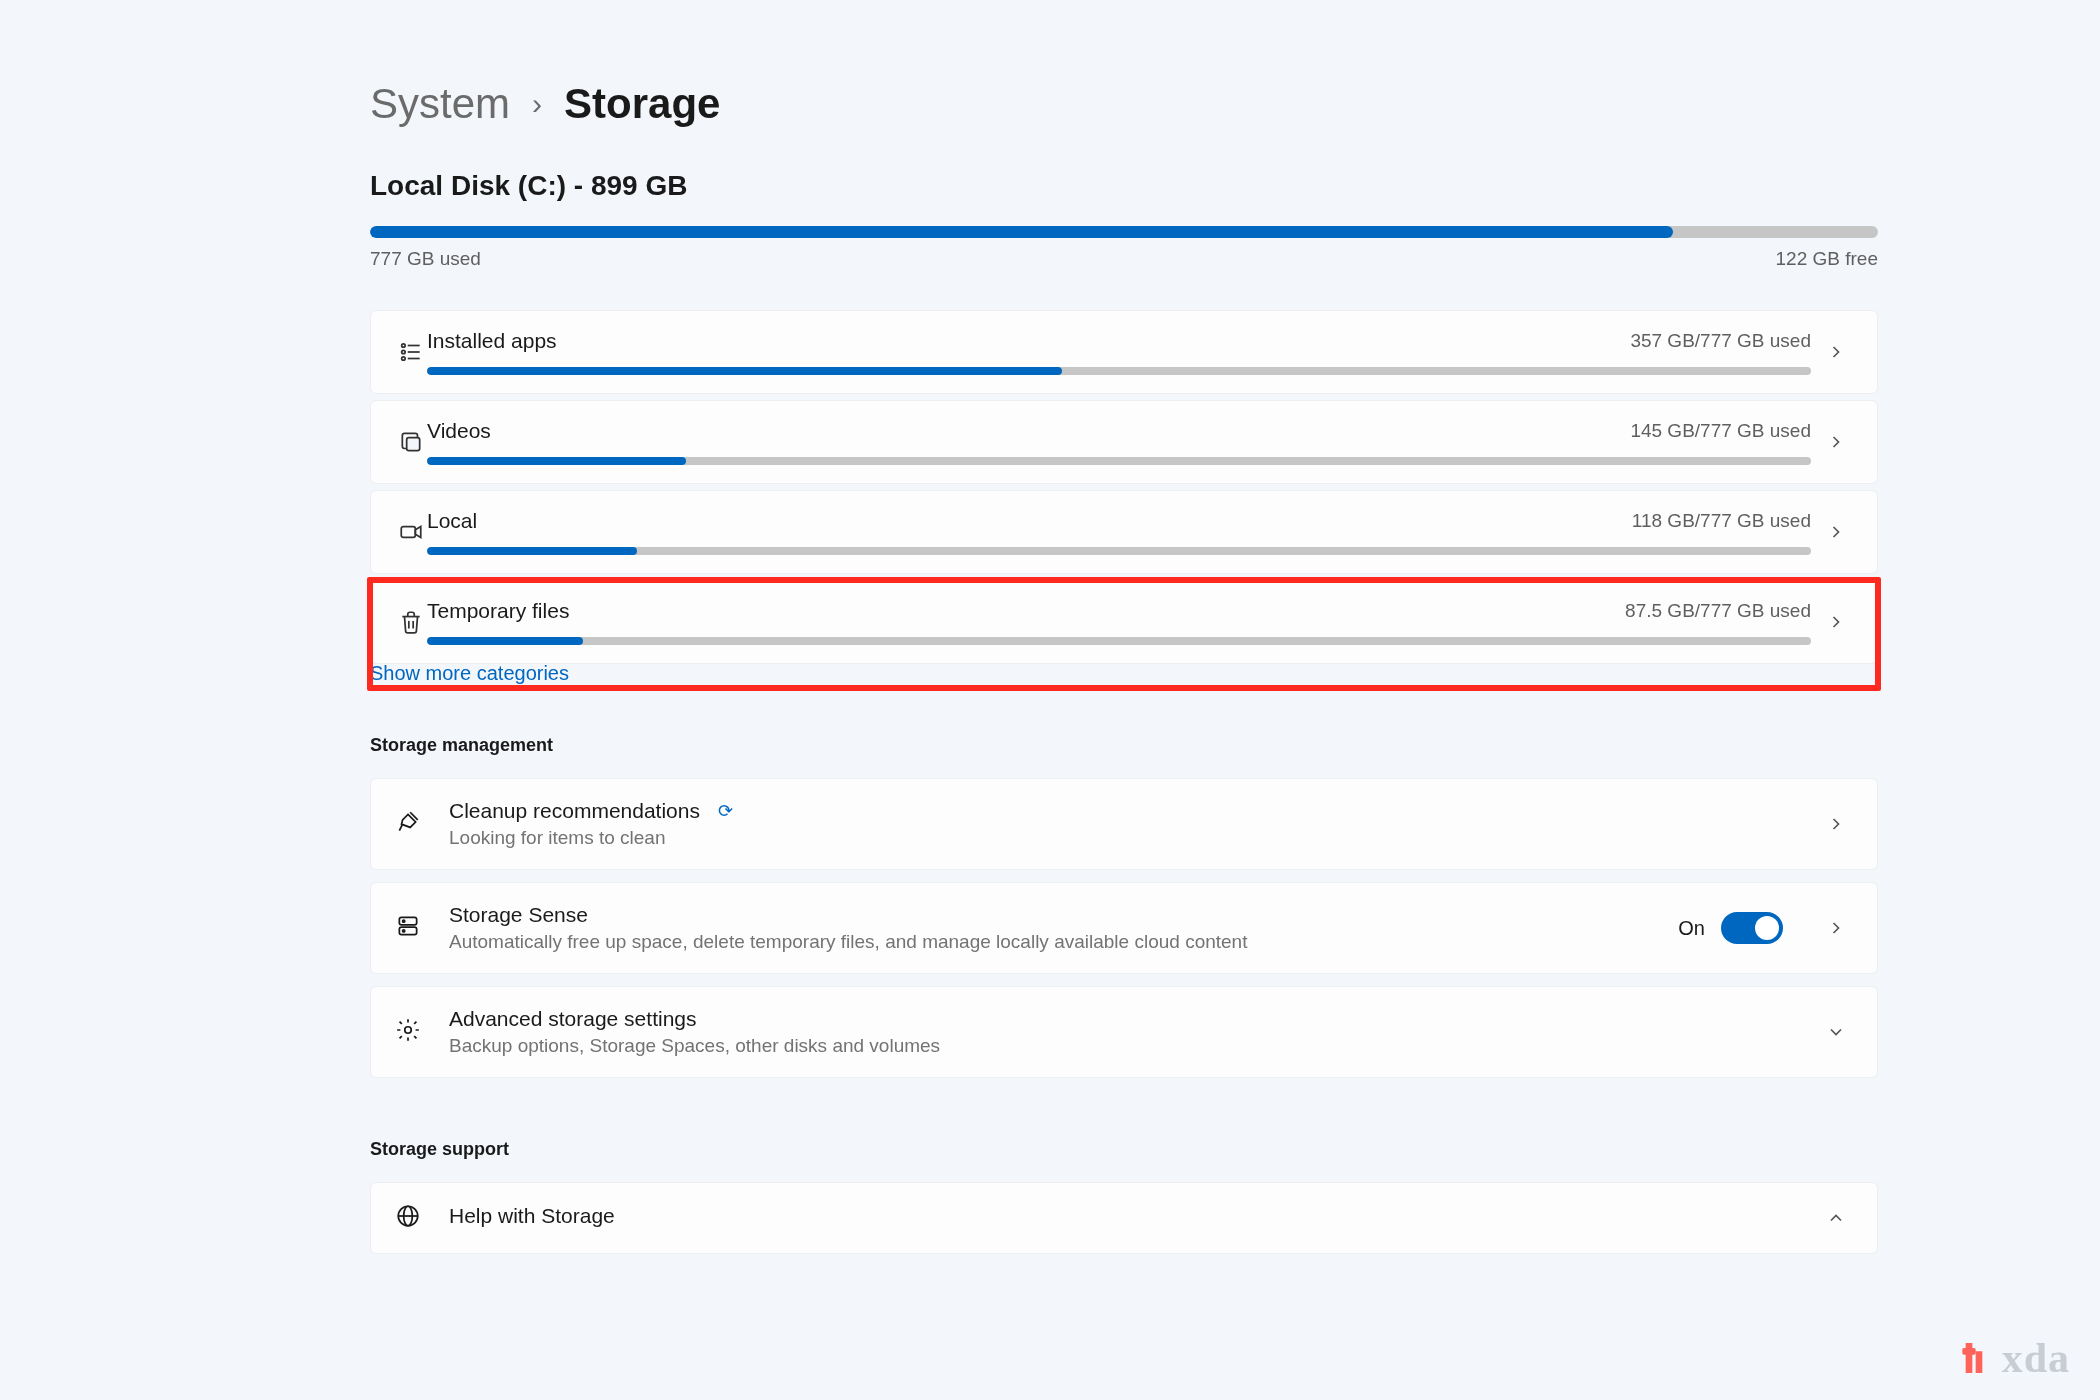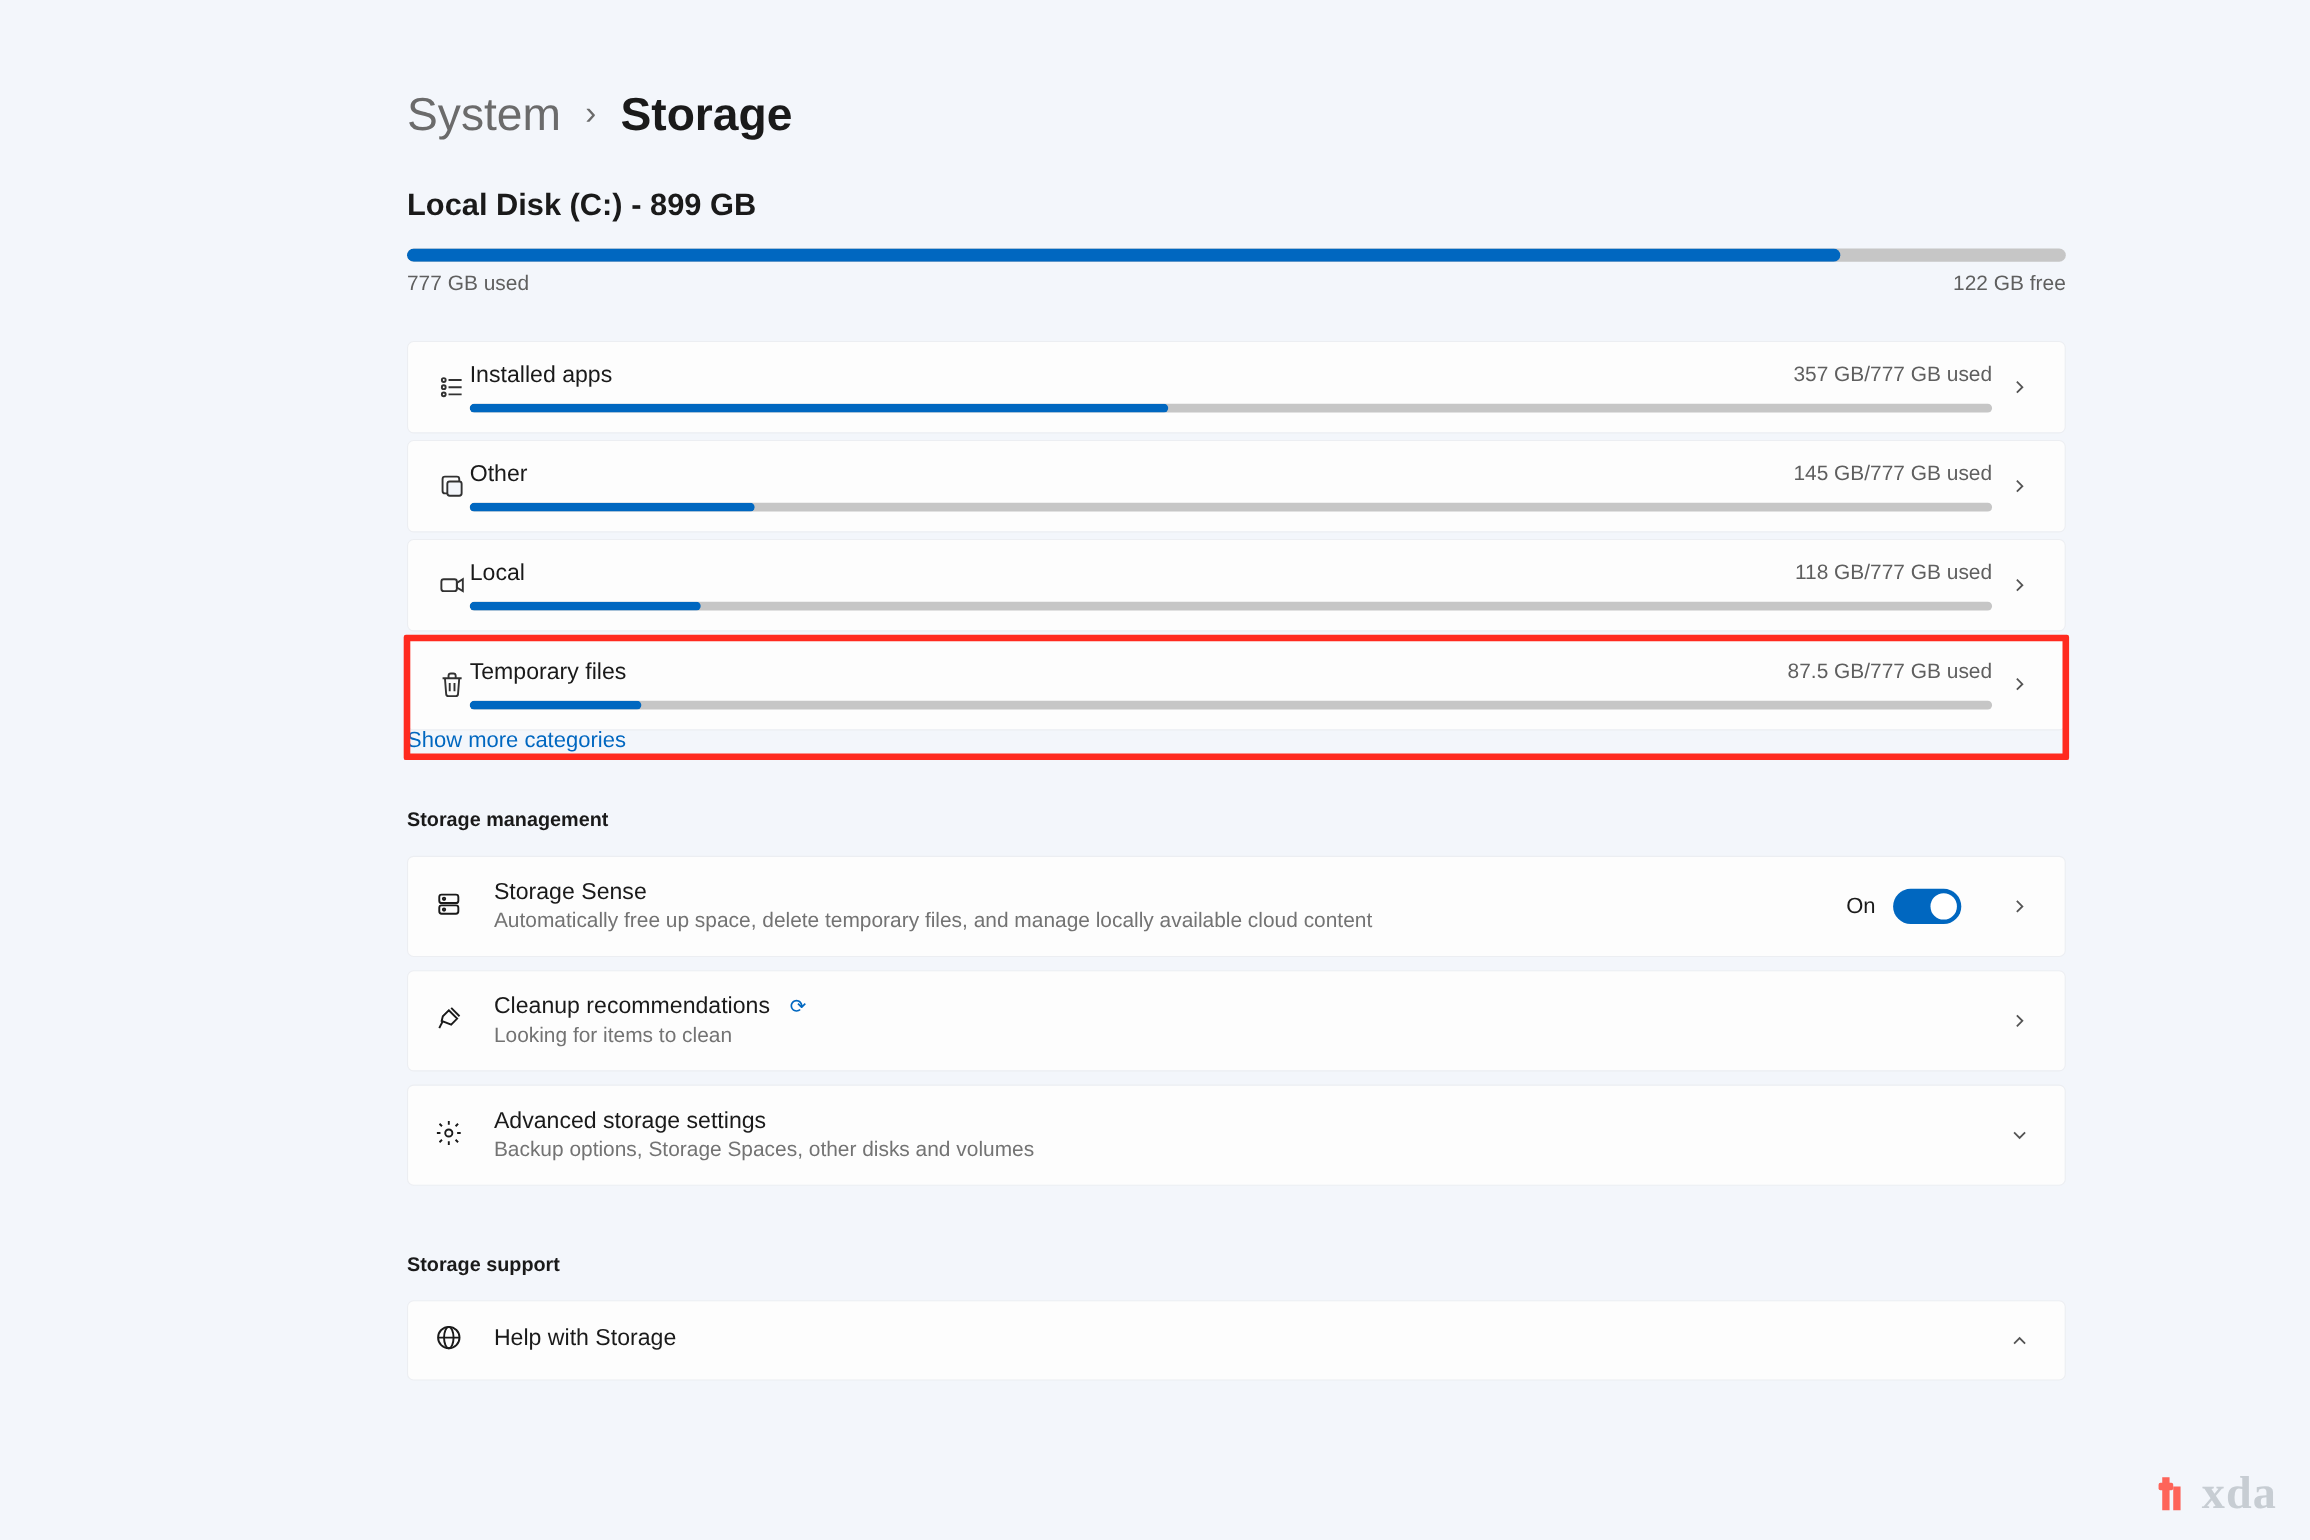--- a/index.html
+++ b/index.html
@@ -222,21 +222,21 @@
       </div>
       <div class="card">
         <span class="icon-slot">
           <svg viewBox="0 0 24 24" width="26" height="26" fill="none" stroke="currentColor" stroke-width="1.6">
             <rect x="4" y="4" width="14" height="14" rx="2"></rect>
             <rect x="8" y="8" width="12" height="12" rx="2" fill="#f3f6fb"></rect>
           </svg>
         </span>
         <div class="card-body">
           <div class="card-row1">
-            <span class="card-label">Other</span>
+            <span class="card-label">Videos</span>
             <span class="card-usage">145 GB/777 GB used</span>
           </div>
           <div class="cat-bar">
             <div class="cat-bar-fill" style="width:18.7%"></div>
           </div>
         </div>
         <span class="chev">
           <svg viewBox="0 0 24 24" width="20" height="20" fill="none" stroke="currentColor" stroke-width="2">
             <polyline points="9 6 15 12 9 18"></polyline>
           </svg>
@@ -290,20 +290,39 @@
         </span>
         <div class="highlight-box"></div>
       </div>
     </div>
 
   <div class="more-link">Show more categories</div>
 
   <div class="section-title">Storage management</div>
 
   <div class="cards" id="mgmt-list">
+      <div class="mgmt-card">
+        <span class="icon-slot"><svg viewBox="0 0 24 24" width="26" height="26" fill="none" stroke="currentColor" stroke-width="1.6">
+            <path d="M14 3l7 7"></path>
+            <path d="M12 5l7 7-5 5-8-3 1-4z"></path>
+            <path d="M7 14l-3 6"></path>
+          </svg></span>
+        <div class="mgmt-text">
+          <div class="mgmt-title">
+            <span>Cleanup recommendations</span> 
+            <span class="spinner">⟳</span>
+          </div>
+          <div class="mgmt-sub">Looking for items to clean</div>
+        </div>
+        <span class="chev">
+          <svg viewBox="0 0 24 24" width="20" height="20" fill="none" stroke="currentColor" stroke-width="2">
+            <polyline points="9 6 15 12 9 18"></polyline>
+          </svg>
+        </span>
+      </div>
       <div class="mgmt-card">
         <span class="icon-slot"><svg viewBox="0 0 24 24" width="26" height="26" fill="none" stroke="currentColor" stroke-width="1.6">
             <rect x="4" y="4" width="16" height="7" rx="2"></rect>
             <rect x="4" y="13" width="16" height="7" rx="2"></rect>
             <circle cx="8" cy="7.5" r="1"></circle>
             <circle cx="8" cy="16.5" r="1"></circle>
           </svg></span>
         <div class="mgmt-text">
           <div class="mgmt-title">
             <span>Storage Sense</span>
@@ -315,39 +334,20 @@
           <div class="toggle"></div>
         </div>
         <span class="chev">
           <svg viewBox="0 0 24 24" width="20" height="20" fill="none" stroke="currentColor" stroke-width="2">
             <polyline points="9 6 15 12 9 18"></polyline>
           </svg>
         </span>
       </div>
       <div class="mgmt-card">
         <span class="icon-slot"><svg viewBox="0 0 24 24" width="26" height="26" fill="none" stroke="currentColor" stroke-width="1.6">
-            <path d="M14 3l7 7"></path>
-            <path d="M12 5l7 7-5 5-8-3 1-4z"></path>
-            <path d="M7 14l-3 6"></path>
-          </svg></span>
-        <div class="mgmt-text">
-          <div class="mgmt-title">
-            <span>Cleanup recommendations</span> 
-            <span class="spinner">⟳</span>
-          </div>
-          <div class="mgmt-sub">Looking for items to clean</div>
-        </div>
-        <span class="chev">
-          <svg viewBox="0 0 24 24" width="20" height="20" fill="none" stroke="currentColor" stroke-width="2">
-            <polyline points="9 6 15 12 9 18"></polyline>
-          </svg>
-        </span>
-      </div>
-      <div class="mgmt-card">
-        <span class="icon-slot"><svg viewBox="0 0 24 24" width="26" height="26" fill="none" stroke="currentColor" stroke-width="1.6">
             <circle cx="12" cy="12" r="3"></circle>
             <path d="M12 2v3M12 19v3M4.2 4.2l2.1 2.1M17.7 17.7l2.1 2.1M2 12h3M19 12h3M4.2 19.8l2.1-2.1M17.7 6.3l2.1-2.1"></path>
           </svg></span>
         <div class="mgmt-text">
           <div class="mgmt-title">
             <span>Advanced storage settings</span>
           </div>
           <div class="mgmt-sub">Backup options, Storage Spaces, other disks and volumes</div>
         </div>
         <span class="chev">

